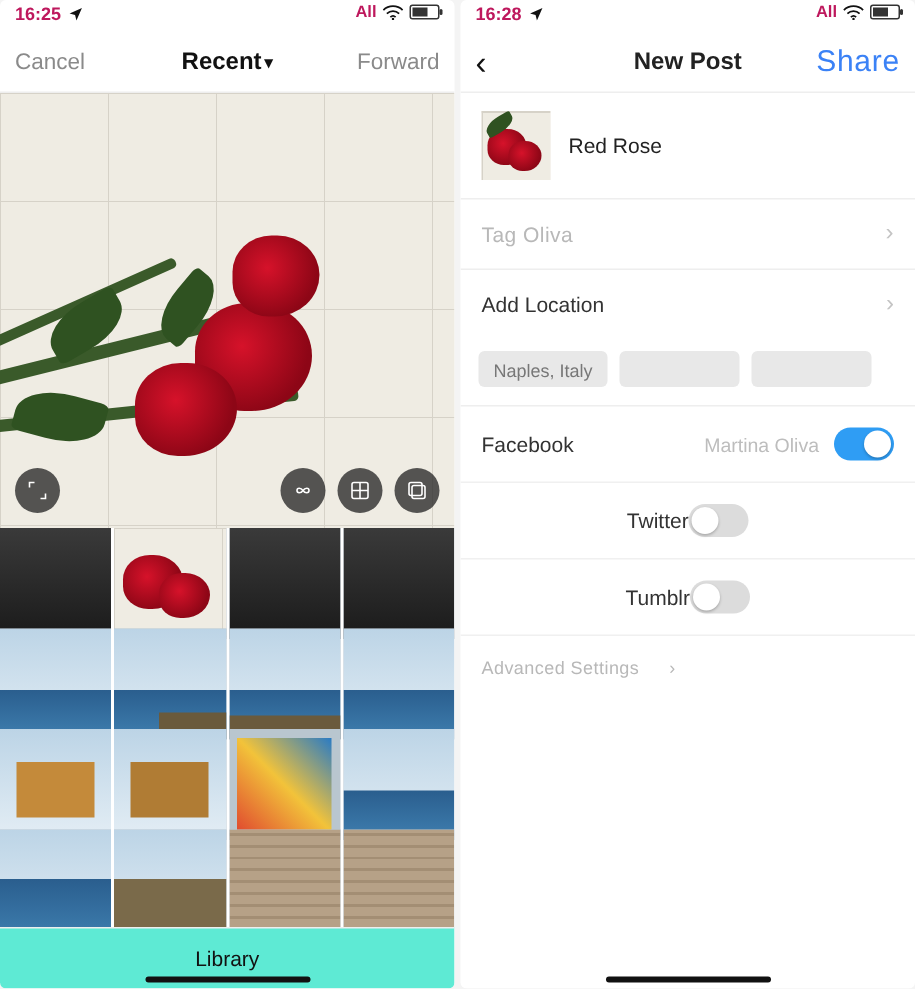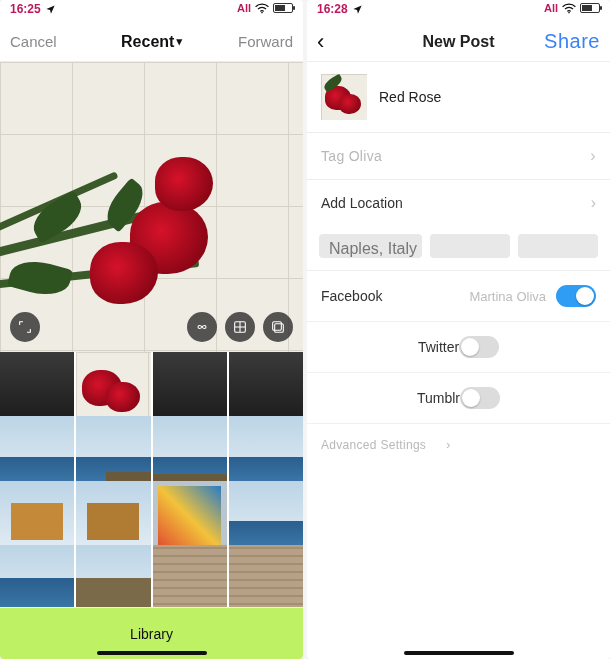--- a/index.html
+++ b/index.html
@@ -125,24 +125,24 @@
   .thumb .sky { position:absolute; inset:0; background: linear-gradient(#bcd4e6,#e4eef5); }
   .thumb .sea { position:absolute; left:0; right:0; bottom:0; height:45%; background: linear-gradient(#2a5e8e,#3f7fb0); }
   .thumb .land { position:absolute; left:0; right:0; bottom:0; height:30%; background:#6a5a3c; }
   .thumb .building { position:absolute; left:15%; bottom:20%; width:70%; height:50%; background:#c48a3a; }
   .thumb .wall { position:absolute; inset:0; background: repeating-linear-gradient(0deg,#b6a187,#b6a187 6px,#a38e74 6px,#a38e74 8px); }
   .thumb .interior { position:absolute; inset:0; background: linear-gradient(#3a3a3a,#1a1a1a); }
   .thumb .mural { position:absolute; inset:8%; background: linear-gradient(45deg,#e04a2f,#f2c33a,#2a7bc4); }
   
   .bottom-tabs {
     display: flex;
-    height: 52px;
+    height: 41px;
     border-top: 1px solid #eee;
     align-items: center;
-    background: #bef264;
+    background: #5eead4;
   }
   .bottom-tabs .tab {
     flex: 1; text-align: center; font-size: 14px; color: #777;
   }
   .bottom-tabs .tab.active { color: #111; font-weight: 500; }
   .home-indicator {
     position: absolute; bottom: 4px; left: 50%; transform: translateX(-50%);
     width: 110px; height: 4px; background: #111; border-radius: 3px;
   }
   
@@ -161,21 +161,21 @@
     padding: 14px 14px;
     border-top: 1px solid #eee;
     font-size: 14px; color: #333;
   }
   .row .chevron-right { color: #c4c4c4; font-size: 16px; }
   .row.dim { color: #b8b8b8; font-weight: 500; letter-spacing: 0.3px;}
   .suggestions {
     display: flex; gap: 8px; padding: 8px 12px 12px 12px; border-bottom: 1px solid #eee; overflow:hidden;
   }
   .chip {
-    background: #e8e8e8; color: #777; font-size: 16px;
+    background: #e8e8e8; color: #777; font-size: 12px;
     padding: 6px 10px; border-radius: 4px; white-space: nowrap;
     min-width: 80px; height: 24px;
   }
   .chip.blank { color: transparent; }
   .share-row {
     display: flex; align-items: center; justify-content: center;
     padding: 14px; font-size: 14px; color: #333;
     border-bottom: 1px solid #f0f0f0;
   }
   .share-row .acct { color: #bdbdbd; font-size: 13px; margin-left: auto; margin-right: 10px; }

